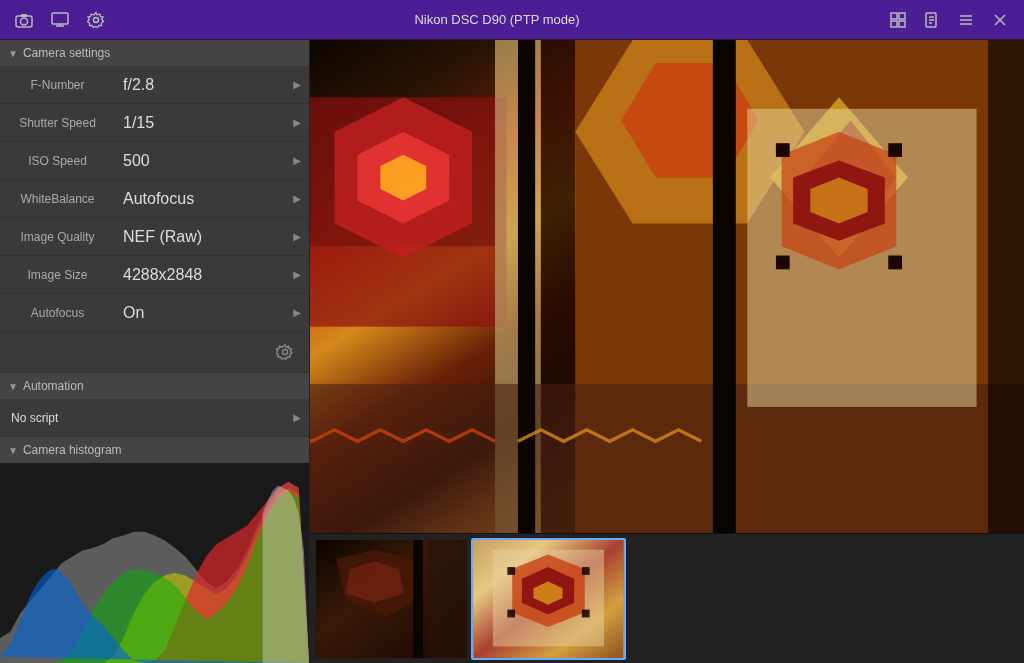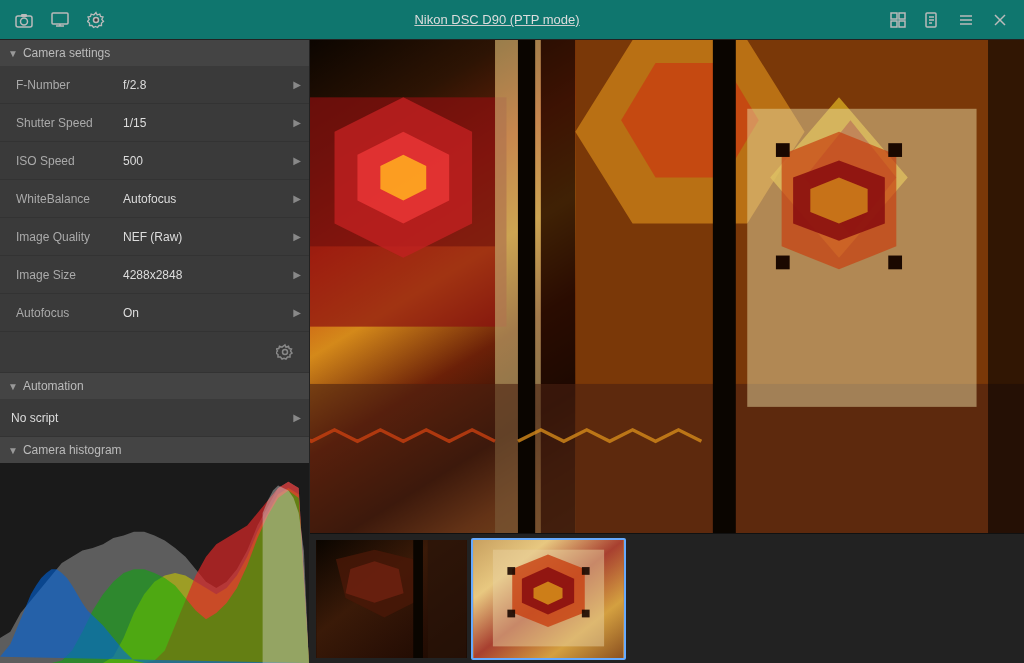--- a/index.html
+++ b/index.html
@@ -13,26 +13,25 @@
       overflow: hidden;
       display: flex;
       flex-direction: column;
     }
 
     
     .titlebar {
       display: flex;
       align-items: center;
       justify-content: space-between;
-      background: #0f766e;
+      background: #4c1d95;
       height: 40px;
       padding: 0 10px;
       border-bottom: 1px solid #222;
       flex-shrink: 0;
-      text-decoration: underline;
     }
     .titlebar-left {
       display: flex;
       align-items: center;
       gap: 8px;
     }
     .titlebar-icon {
       width: 28px;
       height: 28px;
       display: flex;
@@ -105,27 +104,27 @@
       align-items: center;
       border-bottom: 1px solid #333;
       height: 38px;
     }
     .settings-label {
       width: 115px;
       padding: 0 16px;
       color: #aaa;
       font-size: 12px;
       flex-shrink: 0;
-      text-align: left;
+      text-align: center;
     }
     .settings-value {
       flex: 1;
       padding: 0 8px;
       color: #ddd;
-      font-size: 12px;
+      font-size: 16px;
     }
     .settings-arrow {
       width: 24px;
       display: flex;
       align-items: center;
       justify-content: center;
       color: #888;
       font-size: 10px;
       cursor: pointer;
       height: 100%;

